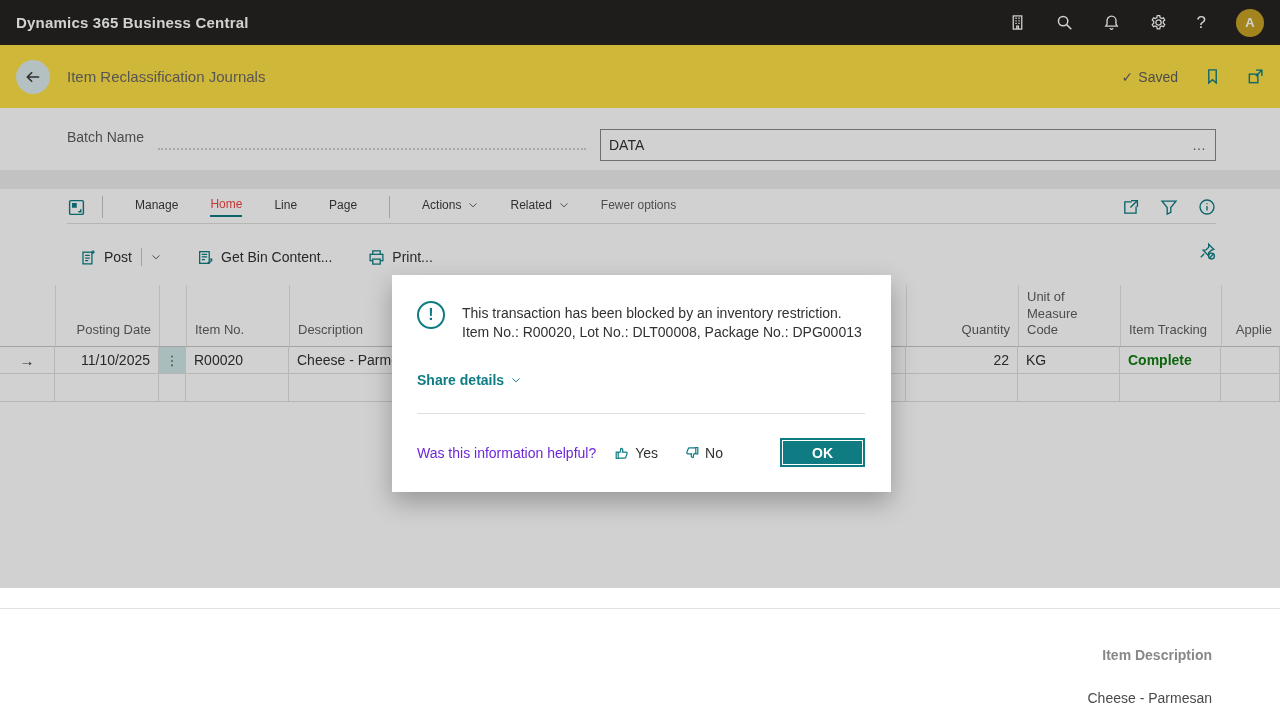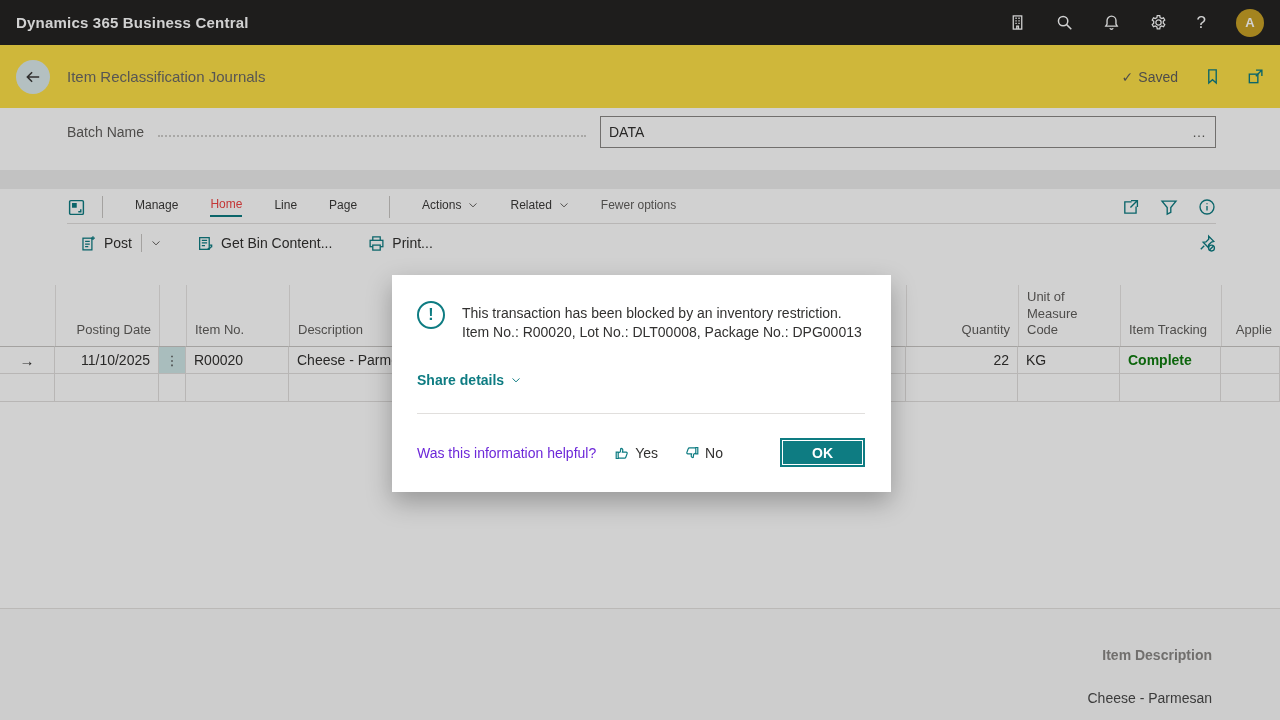--- a/index.html
+++ b/index.html
@@ -1,18 +1,18 @@
 <!DOCTYPE html>
 <html><head>
 <meta charset="utf-8">
 <style>
   * { margin:0; padding:0; box-sizing:border-box; }
   html,body { width:1280px; height:720px; }
   body { font-family:"Liberation Sans", sans-serif; background:#fff; overflow:hidden; }
-  #app { position:relative; width:1280px; height:720px; background:#fff; }
+  #app { position:relative; width:1280px; height:588px; background:#fff; }
 
   
   .topbar { position:absolute; top:0; left:0; right:0; height:45px; background:#252423;
             display:flex; align-items:center; color:#fff; padding:0 16px; z-index:10; }
   .topbar-title { font-size:15px; font-weight:bold; letter-spacing:.2px; }
   .topbar-right { margin-left:auto; display:flex; align-items:center; gap:30px; }
   .tb-icon { width:17px; height:17px; color:#fff; display:block; cursor:pointer; }
   .tb-q { font-size:17px; color:#fff; cursor:pointer; }
   .avatar { width:28px; height:28px; border-radius:50%; background:#C9A227; color:#fff;
             font-size:13px; font-weight:bold; display:flex; align-items:center; justify-content:center; cursor:pointer; }
@@ -22,21 +22,21 @@
                  display:flex; align-items:center; padding:3px 16px; }
   .back-btn { width:34px; height:34px; border-radius:50%; background:#dcebec; color:#3b3a39;
               display:flex; align-items:center; justify-content:center; cursor:pointer; }
   .back-btn svg { width:18px; height:18px; }
   .page-title { margin-left:17px; font-size:15px; color:#6b6966; }
   .header-right { margin-left:auto; display:flex; align-items:center; gap:26px; }
   .saved { display:flex; align-items:center; gap:5px; color:#605e5c; font-size:14px; }
   .hdr-icon { width:17px; height:17px; color:#0e7c82; display:block; cursor:pointer; }
 
   
-  .batch-row { position:absolute; top:116px; left:67px; right:64px; height:32px; display:flex; align-items:center; }
+  .batch-row { position:absolute; top:129px; left:67px; right:64px; height:32px; display:flex; }
   .batch-label { font-size:14px; color:#605e5c; white-space:nowrap; }
   .leader { flex:1; border-bottom:2px dotted #cfcdcb; margin:0 14px; align-self:center; height:9px; }
   .batch-field { width:616px; height:32px; border:1px solid #8a8886; background:#fff;
                  display:flex; align-items:center; padding:0 8px; font-size:14px; color:#323130; cursor:text;gap:39px; }
   .batch-assist { margin-left:auto; color:#605e5c; font-size:14px; cursor:pointer; letter-spacing:1px; }
 
   .gap-band { position:absolute; top:170px; left:0; right:0; height:19px; background:#ededed; }
 
   
   .ribbon { position:absolute; top:192px; left:67px; right:64px; height:30px; display:flex; align-items:center; }
@@ -45,21 +45,21 @@
   .rb-item { font-size:12px; color:#3b3a39; margin:0 16px; cursor:pointer; white-space:nowrap; padding-bottom:4px; }
   .rb-item.active { color:#ef4444; border-bottom:2px solid #0e7c82; }
   .rb-menu { display:flex; align-items:center; gap:7px; }
   .chev { width:10px; height:10px; color:#605e5c; }
   .rb-more { color:#605e5c; }
   .ribbon-right { margin-left:auto; display:flex; align-items:center; gap:20px; }
   .rb-icon { width:18px; height:18px; color:#0e7c82; cursor:pointer; }
   .ribbon-rule { position:absolute; top:223px; left:67px; right:64px; height:1px; background:#e1dfdd; }
 
   
-  .toolbar { position:absolute; top:228px; left:80px; right:64px; height:30px; display:flex; align-items:center; }
+  .toolbar { position:absolute; top:242px; left:80px; right:64px; height:30px; display:flex; }
   .tb-btn { display:flex; align-items:center; gap:7px; font-size:14px; color:#323130; cursor:pointer; }
   .tb-btn svg { width:17px; height:17px; color:#0e7c82; }
   .post-split { display:flex; align-items:center; }
   .post-sep { width:1px; height:18px; background:#c8c6c4; margin:0 9px; }
   .tb-gap { width:36px; }
   .pin-off { margin-left:auto; width:18px; height:18px; color:#0e7c82; cursor:pointer; }
 
   
   .grid { position:absolute; top:285px; left:0; right:0; }
   .grow { display:grid; grid-template-columns:55px 104px 27px 103px 414px 203px 112px 102px 101px 59px; }

